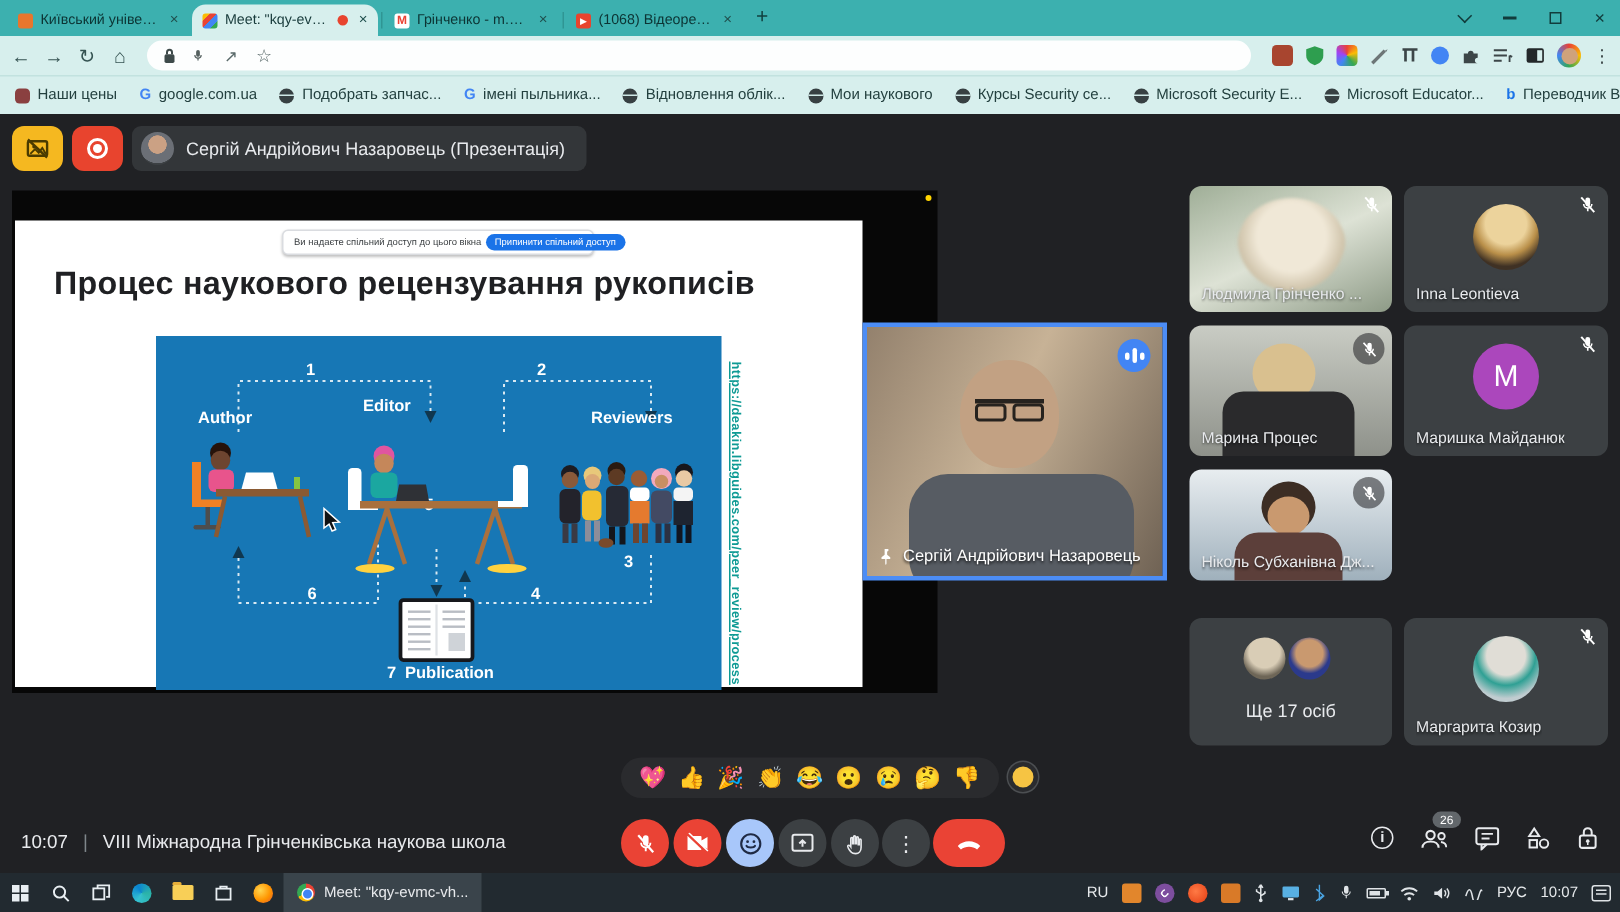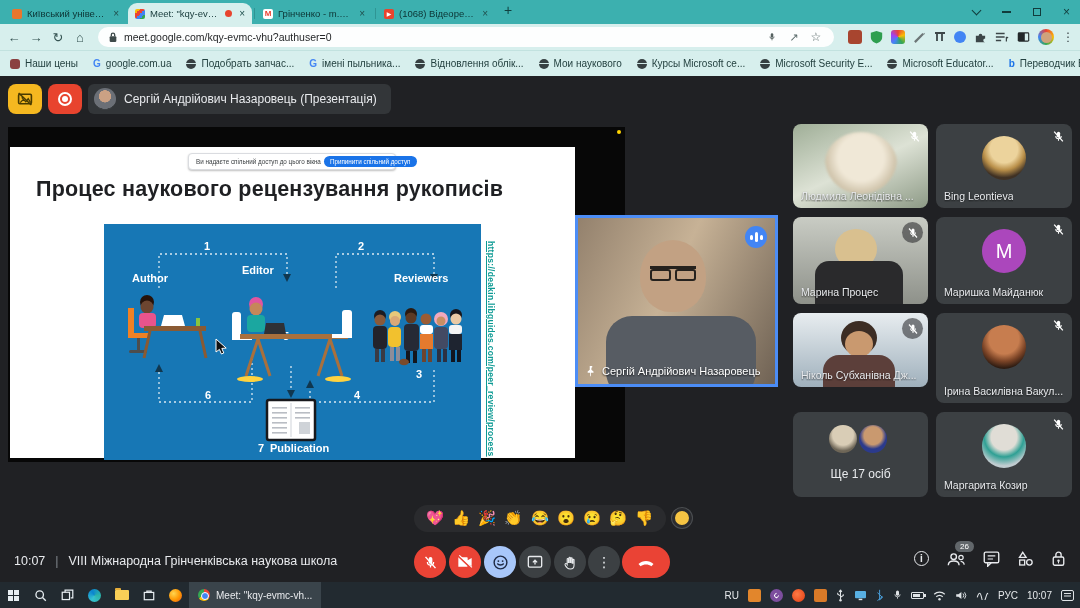--- a/index.html
+++ b/index.html
@@ -171,21 +171,20 @@
   <div id="toolbar">
     <span class="navic" style="left:2px">←</span>
     <span class="navic" style="left:24px">→</span>
     <span class="navic" style="left:46px">↻</span>
     <span class="navic" style="left:68px">⌂</span>
     <div id="addr">
       <svg width="10" height="12" viewBox="0 0 12 14">
           <rect x="2" y="6" width="8" height="7" rx="1.4" fill="#3e4a4a"></rect>
           <path d="M4 6V4.4a2 2 0 0 1 4 0V6" stroke="#3e4a4a" stroke-width="1.6" fill="none"></path>
         </svg>
-      <span class="url">meet.google.com/kqy-evmc-vhu?authuser=0</span>
       <span class="addrico">
         <svg width="10" height="12" viewBox="0 0 24 24">
             <path d="M12 14a3 3 0 0 0 3-3V6a3 3 0 0 0-6 0v5a3 3 0 0 0 3 3z" fill="#55605f"></path>
             <path d="M17 11a5 5 0 0 1-10 0" stroke="#55605f" stroke-width="2" fill="none"></path>
             <line x1="12" y1="16" x2="12" y2="20" stroke="#55605f" stroke-width="2"></line>
           </svg>
       </span>
       <span class="addrico">↗</span>
       <span class="addrico" style="font-size:12px">☆</span>
     </div>
@@ -241,21 +240,21 @@
     <span class="bm">
         <span class="globe"></span>
         <span>Відновлення облік...</span>
       </span>
     <span class="bm">
         <span class="globe"></span>
         <span>Мои наукового</span>
       </span>
     <span class="bm">
         <span class="globe"></span>
-        <span>Курсы Microsoft се...</span>
+        <span>Курсы Security се...</span>
       </span>
     <span class="bm">
         <span class="globe"></span>
         <span>Microsoft Security E...</span>
       </span>
     <span class="bm">
         <span class="globe"></span>
         <span>Microsoft Educator...</span>
       </span>
     <span class="bm">
@@ -434,32 +433,32 @@
     </div>
 
     <div class="tile" style="left:793px;top:48px;width:135px;height:84px;background:linear-gradient(155deg,#9fae97,#dde2d5 50%,#8d9a86)">
       <div style="position:absolute;left:32px;top:8px;width:72px;height:62px;border-radius:50%;background:radial-gradient(circle at 50% 42%,#f0e8d7 0 45%,#cec2a9 70%,transparent 72%);filter:blur(1px)"></div>
       <svg class="muteic" viewBox="0 0 24 24">
           <path d="M12 14a3 3 0 0 0 3-3V6a3 3 0 0 0-6 0v5a3 3 0 0 0 3 3z" fill="#fff"></path>
           <path d="M17 11a5 5 0 0 1-10 0" stroke="#fff" stroke-width="2" fill="none"></path>
           <line x1="12" y1="16" x2="12" y2="20" stroke="#fff" stroke-width="2"></line>
           <line x1="4" y1="3" x2="20" y2="21" stroke="#fff" stroke-width="2.4"></line>
         </svg>
-      <span class="tname">Людмила Леонідівна ...</span>
+      <span class="tname">Людмила Грінченко ...</span>
     </div>
 
     <div class="tile" style="left:936px;top:48px;width:136px;height:84px">
       <span class="avcirc" style="background:radial-gradient(circle at 50% 30%,#ecd39c 0 36%,#b98f49 55%,#3f3124 75%)"></span>
       <svg class="muteic" viewBox="0 0 24 24">
           <path d="M12 14a3 3 0 0 0 3-3V6a3 3 0 0 0-6 0v5a3 3 0 0 0 3 3z" fill="#fff"></path>
           <path d="M17 11a5 5 0 0 1-10 0" stroke="#fff" stroke-width="2" fill="none"></path>
           <line x1="12" y1="16" x2="12" y2="20" stroke="#fff" stroke-width="2"></line>
           <line x1="4" y1="3" x2="20" y2="21" stroke="#fff" stroke-width="2.4"></line>
         </svg>
-      <span class="tname">Bing Leontieva</span>
+      <span class="tname">Inna Leontieva</span>
     </div>
 
     <div class="tile" style="left:793px;top:141px;width:135px;height:87px;background:linear-gradient(180deg,#c9ccc4,#8e918a)">
       <div style="position:absolute;left:42px;top:12px;width:42px;height:40px;border-radius:50%;background:#d9c08f"></div>
       <div style="position:absolute;left:22px;top:44px;width:88px;height:43px;border-radius:14px 14px 0 0;background:#2a2a2c"></div>
       <span class="muteic mutecirc" style="position:absolute">
         <svg viewBox="0 0 24 24">
             <path d="M12 14a3 3 0 0 0 3-3V6a3 3 0 0 0-6 0v5a3 3 0 0 0 3 3z" fill="#fff"></path>
             <path d="M17 11a5 5 0 0 1-10 0" stroke="#fff" stroke-width="2" fill="none"></path>
             <line x1="12" y1="16" x2="12" y2="20" stroke="#fff" stroke-width="2"></line>
@@ -488,30 +487,20 @@
         <svg viewBox="0 0 24 24">
             <path d="M12 14a3 3 0 0 0 3-3V6a3 3 0 0 0-6 0v5a3 3 0 0 0 3 3z" fill="#fff"></path>
             <path d="M17 11a5 5 0 0 1-10 0" stroke="#fff" stroke-width="2" fill="none"></path>
             <line x1="12" y1="16" x2="12" y2="20" stroke="#fff" stroke-width="2"></line>
             <line x1="4" y1="3" x2="20" y2="21" stroke="#fff" stroke-width="2.4"></line>
           </svg>
       </span>
       <span class="tname">Ніколь Субханівна Дж...</span>
     </div>
 
-    <div class="tile" style="left:936px;top:237px;width:136px;height:90px">
-      <span class="avcirc" style="background:radial-gradient(circle at 50% 32%,#c77d4f 0 40%,#7a4326 60%,#2e1c12 78%)"></span>
-      <svg class="muteic" viewBox="0 0 24 24">
-          <path d="M12 14a3 3 0 0 0 3-3V6a3 3 0 0 0-6 0v5a3 3 0 0 0 3 3z" fill="#fff"></path>
-          <path d="M17 11a5 5 0 0 1-10 0" stroke="#fff" stroke-width="2" fill="none"></path>
-          <line x1="12" y1="16" x2="12" y2="20" stroke="#fff" stroke-width="2"></line>
-          <line x1="4" y1="3" x2="20" y2="21" stroke="#fff" stroke-width="2.4"></line>
-        </svg>
-      <span class="tname">Ірина Василівна Вакул...</span>
-    </div>
 
     <div class="tile" style="left:793px;top:336px;width:135px;height:85px">
       <span style="position:absolute;left:36px;top:13px;width:28px;height:28px;border-radius:50%;background:radial-gradient(circle at 50% 35%,#d9cdb6 0 45%,#6e6657 70%)"></span>
       <span style="position:absolute;left:66px;top:13px;width:28px;height:28px;border-radius:50%;background:radial-gradient(circle at 50% 38%,#c9996f 0 40%,#2b3a8c 60%)"></span>
       <span style="position:absolute;left:0;right:0;bottom:16px;text-align:center;color:#e8eaed;font-size:12px">Ще 17 осіб</span>
     </div>
 
     <div class="tile" style="left:936px;top:336px;width:136px;height:85px">
       <span class="avcirc" style="background:radial-gradient(circle at 50% 30%,#e0ddd6 0 34%,#2fa094 52%,#c0ccd0 75%)"></span>
       <svg class="muteic" viewBox="0 0 24 24">

